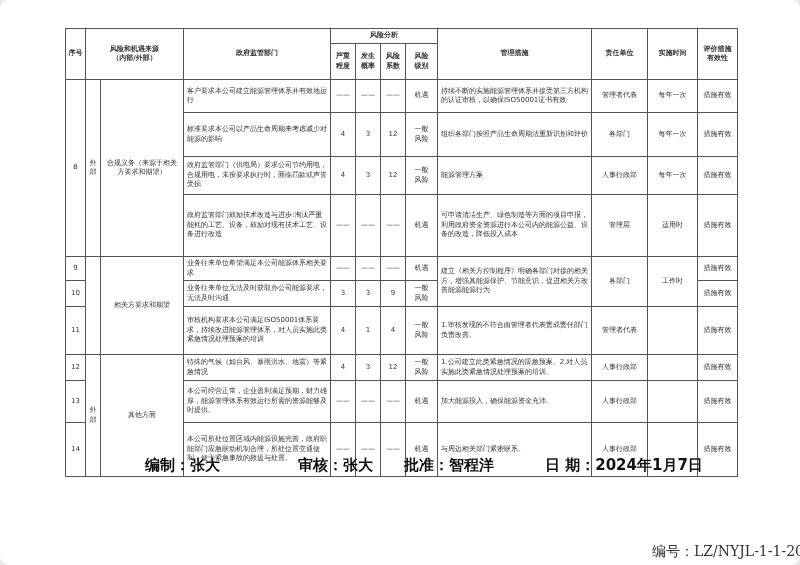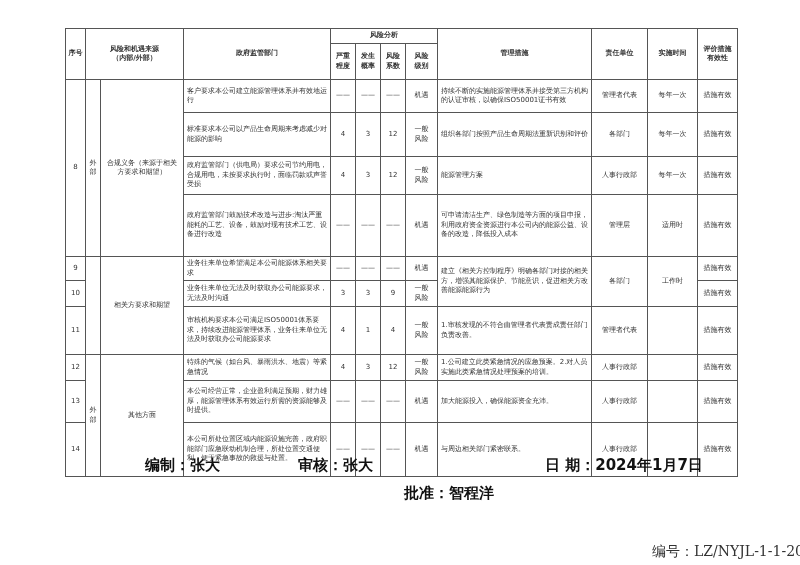--- a/index.html
+++ b/index.html
@@ -1,35 +1,35 @@
 <!DOCTYPE html>
 <html><head>
 <meta charset="utf-8">
 <style>
   html,body{margin:0;padding:0;background:#e9e9e9;}
   .sheet{
     position:relative;width:800px;height:565px;background:#ffffff;
-    font-family:"DejaVu Sans","Liberation Sans",sans-serif;color:#2d2d2d;overflow:hidden;
+    font-family:"DejaVu Sans","Liberation Sans",sans-serif;color:#2d2d2d;overflow:hidden;border-radius:9px;
   }
   table.risk{
     position:absolute;left:65px;top:28px;width:672px;
     border-collapse:collapse;table-layout:fixed;
   }
   .risk th,.risk td{
     border:1px solid #555;
     font-size:7px;line-height:1.35;padding:1px 3px;
     white-space:pre-line;vertical-align:middle;color:#333;
     overflow:hidden;word-break:break-all;
   }
   .risk th{font-weight:bold;text-align:center;padding:1px 1px;}
   .c{text-align:center;}
   .l{text-align:left;margin-left:7px;}
   .top{vertical-align:top;}
   .sign{position:absolute;top:456px;font-size:15px;font-weight:bold;color:#111;white-space:nowrap;}
-  .s1{left:145px;} .s2{left:282px;margin-left:16px;} .s3{left:404px;margin-top:28px;} .s4{left:545px;}
+  .s1{left:145px;} .s2{left:282px;margin-left:16px;} .s3{left:404px;} .s4{left:545px;}
   .docno{
     position:absolute;top:543px;left:652px;font-size:14px;color:#333;
     font-family:"DejaVu Serif","Liberation Serif",serif;white-space:nowrap;
   }
 </style>
 </head>
 <body>
 
 <div class="sheet">
 
@@ -141,21 +141,21 @@
         <td class="l">业务往来单位无法及时获取办公司能源要求，无法及时沟通</td>
         <td class="c">3</td>
         <td class="c">3</td>
         <td class="c">9</td>
         <td class="c">一般
 风险</td>
         <td class="c">措施有效</td>
       </tr>
       <tr style="height:48px">
         <td class="c top">11</td>
-        <td class="l">审核机构要求本公司满足ISO50001体系要求，持续改进能源管理体系，业务往来单位无法及时获取办公司能源要求</td>
+        <td class="l">审核机构要求本公司满足ISO50001体系要求，持续改进能源管理体系，对人员实施此类紧急情况处理预案的培训</td>
         <td class="c">4</td>
         <td class="c">1</td>
         <td class="c">4</td>
         <td class="c">一般
 风险</td>
         <td class="l">1.审核发现的不符合由管理者代表责成责任部门负责改善。</td>
         <td class="c">管理者代表</td>
         <td class="c"></td>
         <td class="c">措施有效</td>
       </tr>

